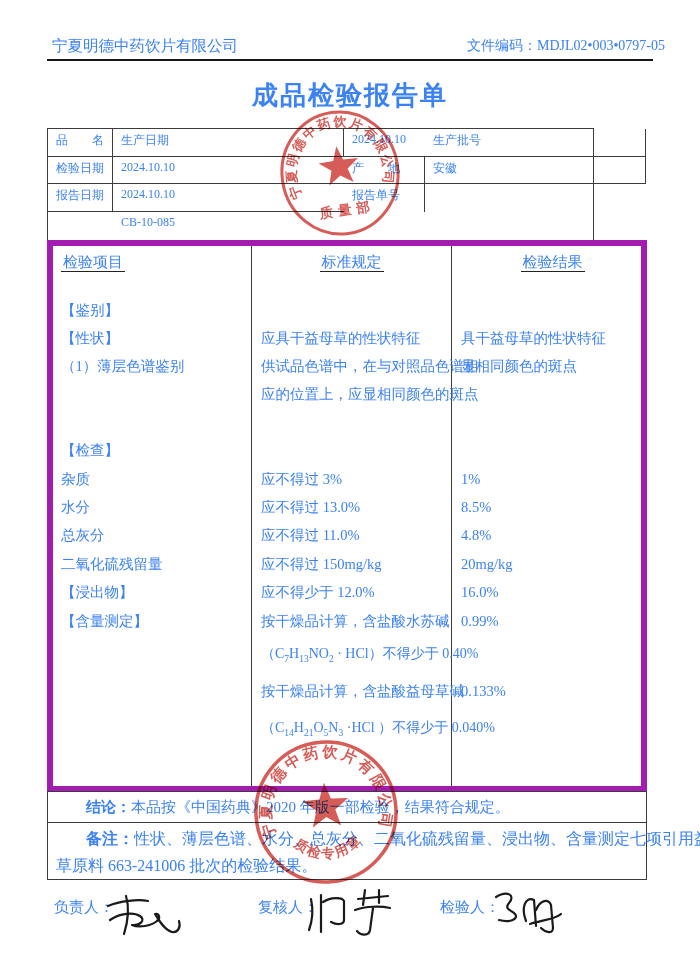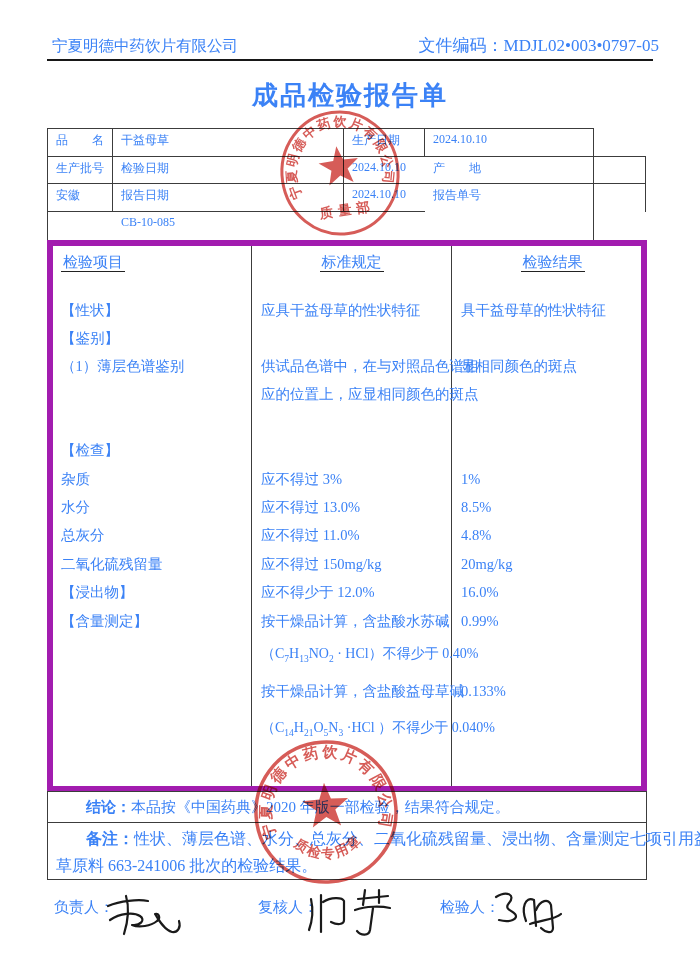--- a/index.html
+++ b/index.html
@@ -5,21 +5,21 @@
   * { margin:0; padding:0; box-sizing:border-box; }
   html,body { background:#ffffff; }
   .page {
     position:relative; width:700px; height:958px; margin:0 auto;
     background:#ffffff; overflow:hidden;
     font-family:"Liberation Serif","DejaVu Serif",serif;
     color:#3b82f6;
   }
   
   .hdr-company { position:absolute; left:52px; top:37px; font-size:15.5px; line-height:18px; }
-  .hdr-code { position:absolute; right:41px; top:37px; font-size:17px; line-height:18px; }
+  .hdr-code { position:absolute; right:35px; top:37px; font-size:14px; line-height:18px; }
   .hdr-rule { position:absolute; left:47px; top:59px; width:606px; height:2px; background:#171717; }
   .doc-title { position:absolute; left:47px; top:78px; width:606px; text-align:center;
                font-size:26px; font-weight:bold; letter-spacing:2px; }
   
   .info-table { position:absolute; left:47px; top:128px; width:547px; height:113px;
                 border:1px solid #3c3c3c; display:grid;
                 grid-template-columns:65px 231px 81px 221px;
                 grid-template-rows:repeat(4,27.7px); font-size:12px; }
   .icell { padding:3px 0 0 8px; border-right:1px solid #3c3c3c; border-bottom:1px solid #3c3c3c;
            white-space:nowrap; overflow:hidden; }
@@ -71,21 +71,20 @@
 
 <div class="page">
 
   <div class="hdr-company">宁夏明德中药饮片有限公司</div>
   <div class="hdr-code"><span>文件编码：</span><span>MDJL02•003•0797-05</span></div>
   <div class="hdr-rule"></div>
   <div class="doc-title">成品检验报告单</div>
 
   <div class="info-table">
     <div class="icell">品　　名</div>
-    <div class="icell">干益母草</div>
     <div class="icell">生产日期</div>
     <div class="icell last-col">2024.10.10</div>
 
     <div class="icell">生产批号</div>
     <div class="icell">检验日期</div>
     <div class="icell last-col">2024.10.10</div>
 
     <div class="icell">产　　地</div>
     <div class="icell">安徽</div>
     <div class="icell">报告日期</div>
@@ -98,28 +97,28 @@
   <div class="insp">
     <div class="vsep v1"></div>
     <div class="vsep v2"></div>
     <div class="ihdr">
       <div class="ih1"><span class="u">检验项目</span></div>
       <div class="ih2"><span class="u">标准规定</span></div>
       <div class="ih3"><span class="u">检验结果</span></div>
     </div>
     <div class="irows">
       <div class="irow r28">
+          <div class="c1">【鉴别】</div>
+          <div class="c2"></div>
+          <div class="c3"></div>
+        </div>
+      <div class="irow r28">
           <div class="c1">【性状】</div>
           <div class="c2">应具干益母草的性状特征</div>
           <div class="c3">具干益母草的性状特征</div>
-        </div>
-      <div class="irow r28">
-          <div class="c1">【鉴别】</div>
-          <div class="c2"></div>
-          <div class="c3"></div>
         </div>
       <div class="irow r28">
           <div class="c1">（1）薄层色谱鉴别</div>
           <div class="c2">供试品色谱中，在与对照品色谱相</div>
           <div class="c3">显相同颜色的斑点</div>
         </div>
       <div class="irow r28">
           <div class="c1"></div>
           <div class="c2">应的位置上，应显相同颜色的斑点</div>
           <div class="c3"></div>

